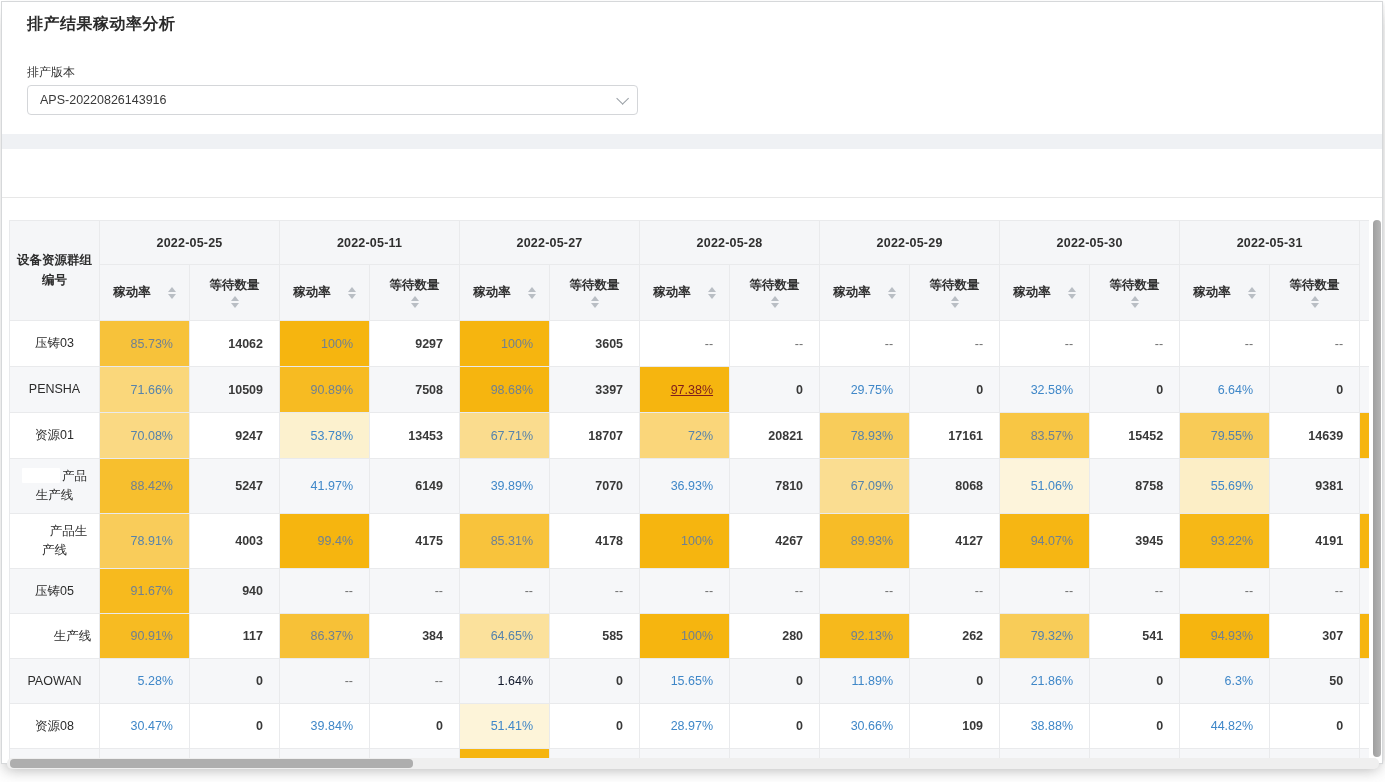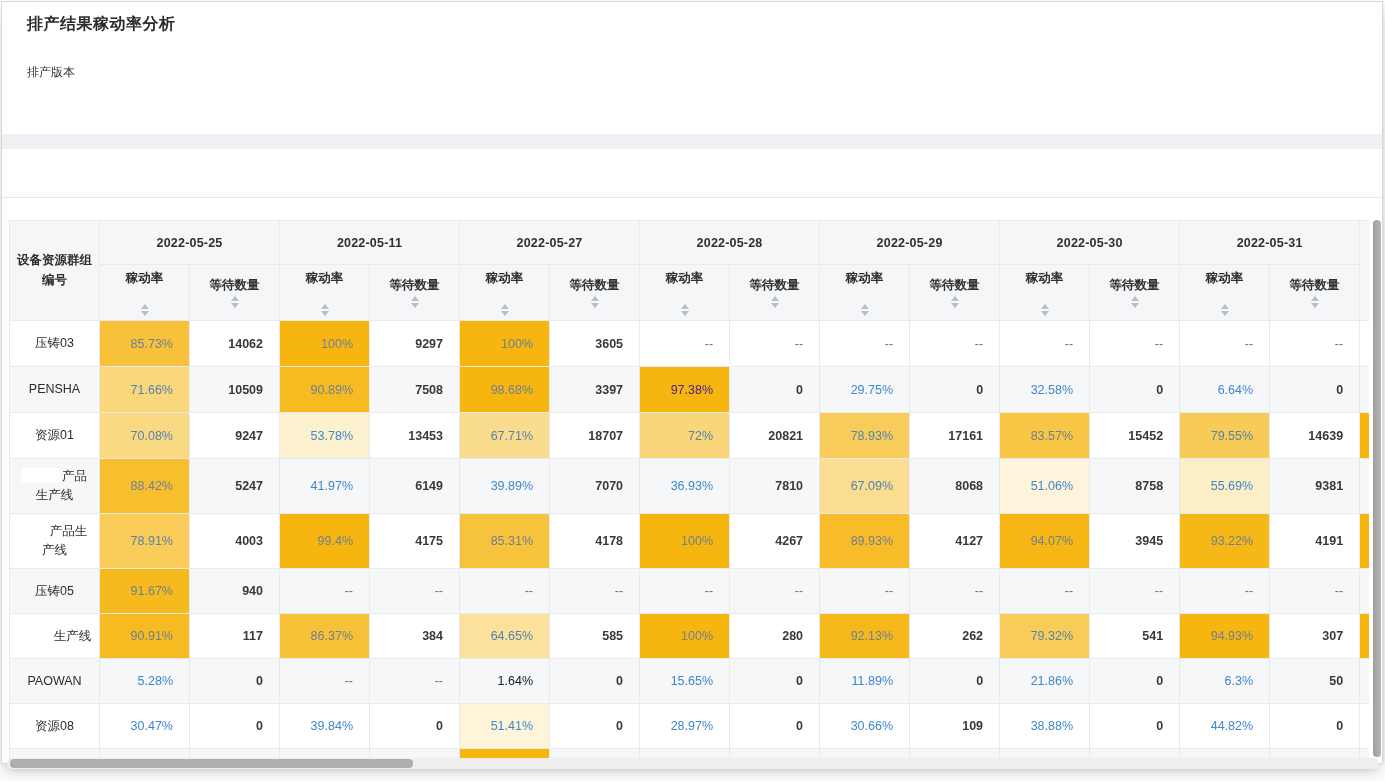--- a/index.html
+++ b/index.html
@@ -25,21 +25,21 @@
 
   
   .table-wrap { position: absolute; left: 7px; top: 218px; width: 1360px; height: 539px; overflow: hidden; }
   table { border-collapse: collapse; table-layout: fixed; width: 1362px; }
   th, td { border: 1px solid #e9eaec; font-size: 12.5px; overflow: hidden; white-space: nowrap; }
   thead th { background: #f5f6f8; color: #2f2f2f; font-weight: 600; }
   thead .date-th { height: 44px; text-align: center; letter-spacing: .2px; }
   thead .corner { text-align: center; line-height: 1.55; font-weight: 600;
     white-space: normal; padding: 0 6px; }
   .sub { height: 56px; vertical-align: middle; }
-  .sub-inner { display: flex; align-items: center; justify-content: center; gap: 17px; flex-direction: column; }
+  .sub-inner { display: flex; align-items: center; justify-content: center; gap: 17px; }
   .sub-inner.stack { flex-direction: column; gap: 2px; }
   .caret { display: inline-flex; flex-direction: column; gap: 2px; align-items: center; cursor: pointer; }
   .caret i { display: block; width: 0; height: 0; border-left: 4px solid transparent;
     border-right: 4px solid transparent; }
   .caret i.up { border-bottom: 5px solid #b9bec4; }
   .caret i.dn { border-top: 5px solid #b9bec4; }
 
   tbody th.rowlabel { font-weight: 400; color: #2b2b2b; text-align: center;
     white-space: normal; line-height: 1.5; padding: 0 4px; }
   tbody tr.zebra { background: #f6f7f9; }
@@ -60,20 +60,24 @@
 </style>
 </head>
 <body>
 
 <div class="frame">
 
   <div class="page-title">排产结果稼动率分析</div>
 
   <div class="sel-label">排产版本</div>
 
+  <div class="select">
+    <span class="select-value">APS-20220826143916</span>
+    <span class="chevron"></span>
+  </div>
 
   <div class="band"></div>
   <div class="divider"></div>
 
   <div class="table-wrap">
     <table id="tbl">
         <colgroup>
           <col style="width: 90px;">
           <col style="width: 90px;">
           <col style="width: 90px;">
@@ -252,21 +256,21 @@
             <td></td>
           </tr>
           <tr class="zebra" style="height: 46px;">
             <th class="rowlabel">PENSHA</th>
             <td class="cell" style="background: rgb(250, 215, 123); color: rgb(85, 131, 172);">71.66%</td>
             <td class="cell num">10509</td>
             <td class="cell" style="background: rgb(247, 187, 34); color: rgb(110, 128, 147);">90.89%</td>
             <td class="cell num">7508</td>
             <td class="cell" style="background: rgb(246, 181, 15); color: rgb(110, 128, 147);">98.68%</td>
             <td class="cell num">3397</td>
-            <td class="cell" style="background: rgb(246, 181, 15); color: #4c1d95;">97.38%</td>
+            <td class="cell" style="background: rgb(246, 181, 15); color: #7f1d1d; text-decoration: underline;">97.38%</td>
             <td class="cell num">0</td>
             <td class="cell" style="color: rgb(63, 135, 200);">29.75%</td>
             <td class="cell num">0</td>
             <td class="cell" style="color: rgb(63, 135, 200);">32.58%</td>
             <td class="cell num">0</td>
             <td class="cell" style="color: rgb(63, 135, 200);">6.64%</td>
             <td class="cell num">0</td>
             <td></td>
           </tr>
           <tr style="height: 46px;">

